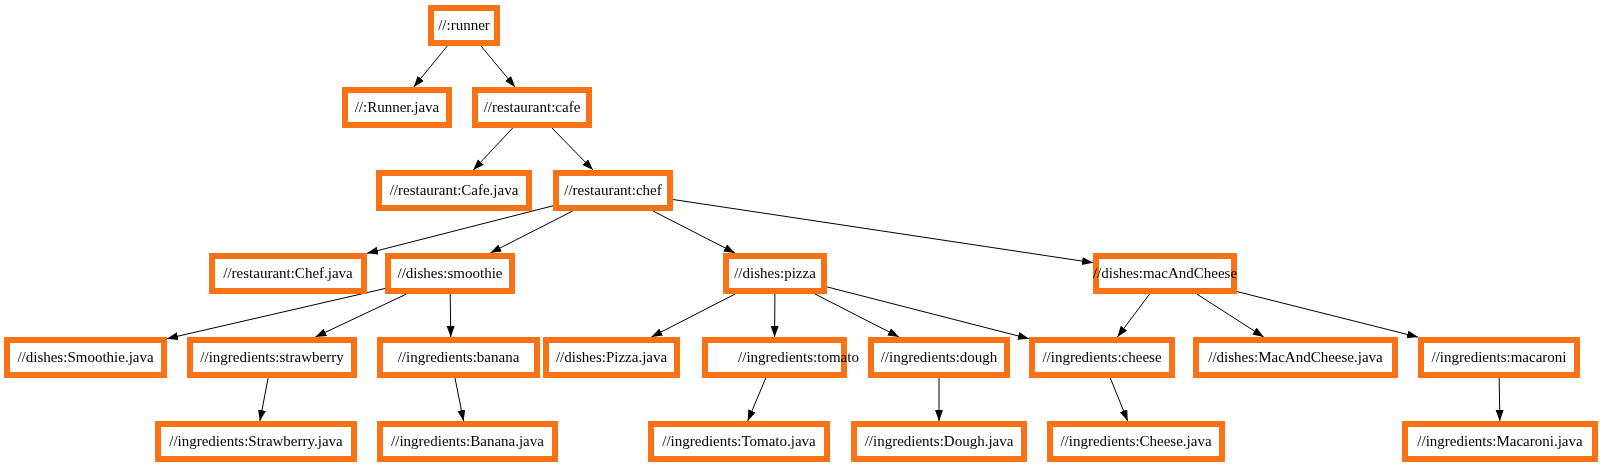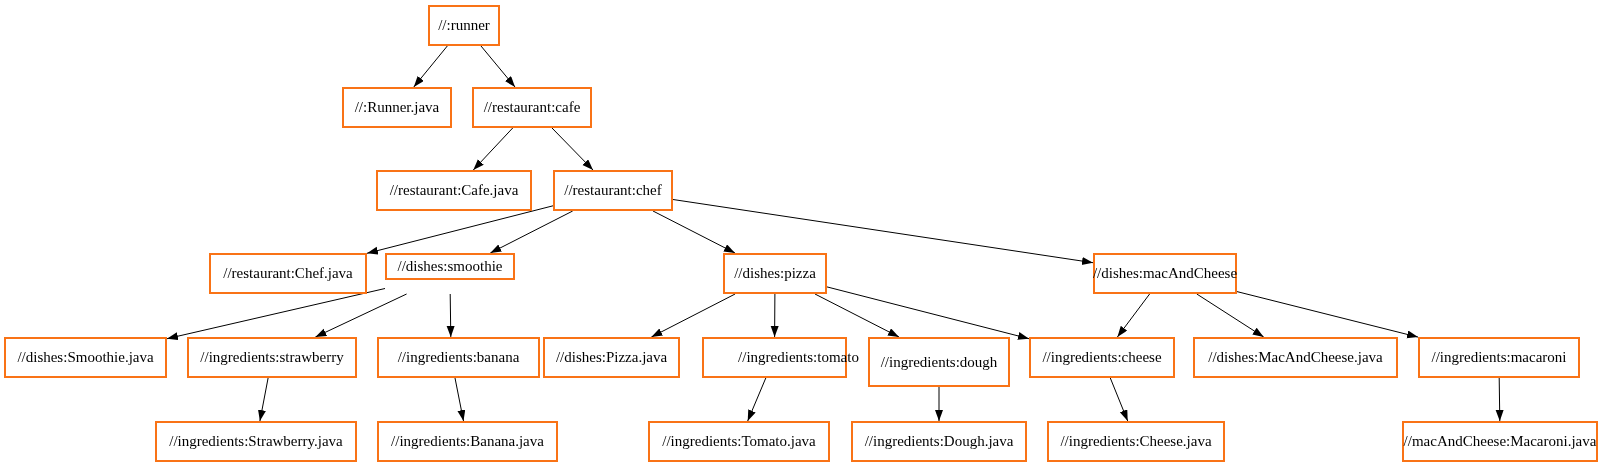--- a/index.html
+++ b/index.html
@@ -19,21 +19,21 @@
     position: absolute;
     left: 0;
     top: 0;
     width: 1600px;
     height: 468px;
   }
   .graph-node {
     position: absolute;
     box-sizing: border-box;
     background: #ffffff;
-    border: 2px solid #f97316;
+    border: 6px solid #f97316;
     display: flex;
     align-items: center;
     justify-content: center;
     font-size: 15px;
     color: #000000;
     white-space: nowrap;
     line-height: 1;
   }
   .edge-line {
     stroke: #000000;
@@ -78,32 +78,32 @@
         <line x1="1499.2" y1="378.0" x2="1499.8" y2="421.0" class="edge-line" marker-end="url(#arrowhead)"></line>
       </g>
   </svg>
   <div id="nodes-layer">
       <div class="graph-node" style="left: 428px; top: 5px; width: 72px; height: 41px;">//:runner</div>
       <div class="graph-node" style="left: 342px; top: 87px; width: 110px; height: 41px;">//:Runner.java</div>
       <div class="graph-node" style="left: 472px; top: 87px; width: 120px; height: 41px;">//restaurant:cafe</div>
       <div class="graph-node" style="left: 376px; top: 170px; width: 156px; height: 41px;">//restaurant:Cafe.java</div>
       <div class="graph-node" style="left: 553px; top: 170px; width: 120px; height: 41px;">//restaurant:chef</div>
       <div class="graph-node" style="left: 209px; top: 253px; width: 158px; height: 41px;">//restaurant:Chef.java</div>
-      <div class="graph-node" style="left: 385px; top: 253px; width: 130px; height: 27px;">//dishes:smoothie</div>
+      <div class="graph-node" style="left: 385px; top: 253px; width: 130px; height: 41px;">//dishes:smoothie</div>
       <div class="graph-node" style="left: 723px; top: 253px; width: 104px; height: 41px; text-align: right;">//dishes:pizza</div>
       <div class="graph-node" style="left: 1093px; top: 253px; width: 144px; height: 41px;">//dishes:macAndCheese</div>
       <div class="graph-node" style="left: 4px; top: 337px; width: 163px; height: 41px;">//dishes:Smoothie.java</div>
       <div class="graph-node" style="left: 187px; top: 337px; width: 170px; height: 41px;">//ingredients:strawberry</div>
       <div class="graph-node" style="left: 377px; top: 337px; width: 163px; height: 41px; font-family: Liberation Serif, serif;">//ingredients:banana</div>
       <div class="graph-node" style="left: 543px; top: 337px; width: 137px; height: 41px;">//dishes:Pizza.java</div>
       <div class="graph-node" style="left: 702px; top: 337px; width: 145px; height: 41px; padding-left: 48px;">//ingredients:tomato</div>
-      <div class="graph-node" style="left: 868px; top: 337px; width: 142px; height: 50px;">//ingredients:dough</div>
+      <div class="graph-node" style="left: 868px; top: 337px; width: 142px; height: 41px;">//ingredients:dough</div>
       <div class="graph-node" style="left: 1029px; top: 337px; width: 146px; height: 41px;">//ingredients:cheese</div>
       <div class="graph-node" style="left: 1193px; top: 337px; width: 205px; height: 41px;">//dishes:MacAndCheese.java</div>
       <div class="graph-node" style="left: 1418px; top: 337px; width: 162px; height: 41px;">//ingredients:macaroni</div>
       <div class="graph-node" style="left: 155px; top: 421px; width: 202px; height: 41px;">//ingredients:Strawberry.java</div>
       <div class="graph-node" style="left: 377px; top: 421px; width: 181px; height: 41px;">//ingredients:Banana.java</div>
       <div class="graph-node" style="left: 648px; top: 421px; width: 182px; height: 41px;">//ingredients:Tomato.java</div>
       <div class="graph-node" style="left: 851px; top: 421px; width: 176px; height: 41px;">//ingredients:Dough.java</div>
       <div class="graph-node" style="left: 1047px; top: 421px; width: 178px; height: 41px;">//ingredients:Cheese.java</div>
-      <div class="graph-node" style="left: 1402px; top: 421px; width: 196px; height: 41px;">//macAndCheese:Macaroni.java</div>
+      <div class="graph-node" style="left: 1402px; top: 421px; width: 196px; height: 41px;">//ingredients:Macaroni.java</div>
     </div>
 </div>
 
 </body></html>

